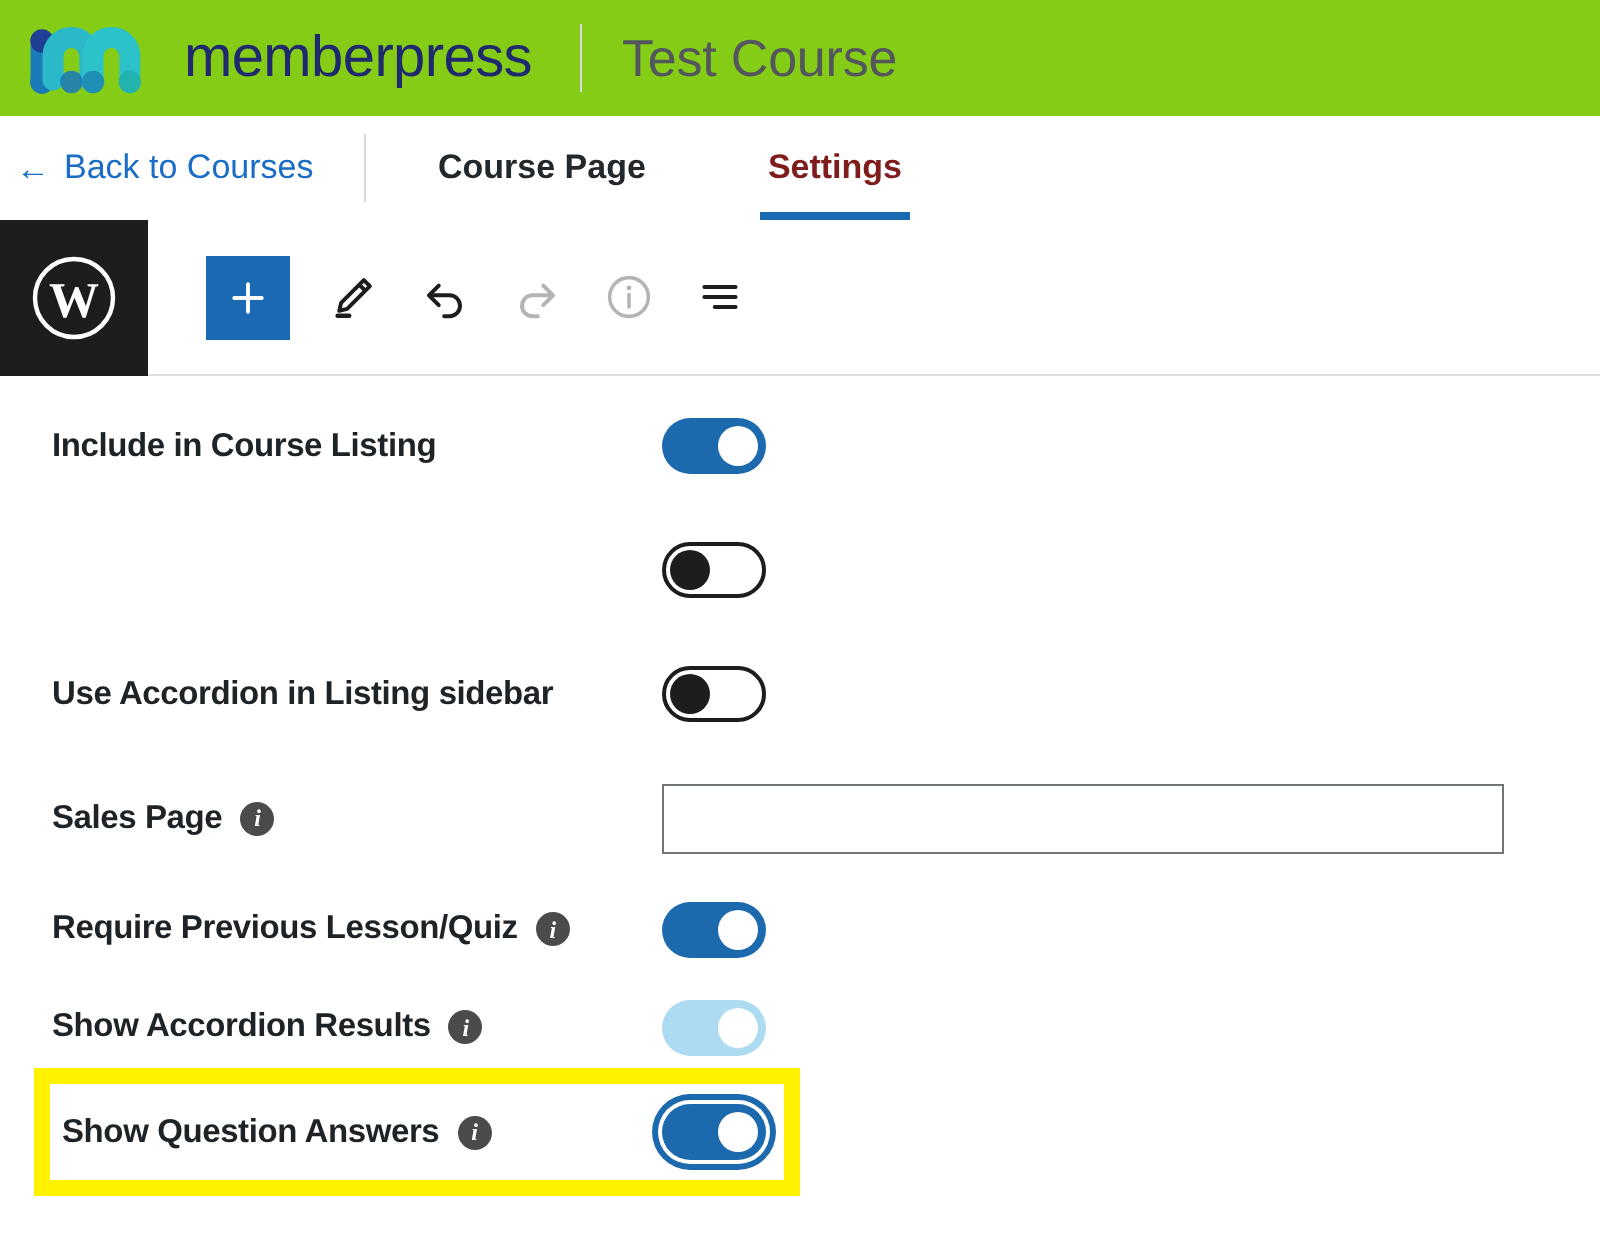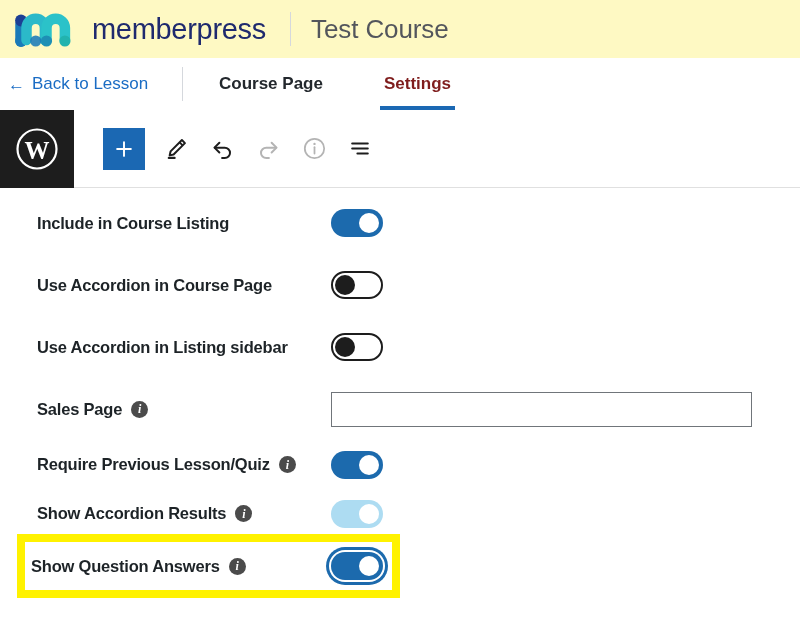--- a/index.html
+++ b/index.html
@@ -10,21 +10,21 @@
     overflow: hidden;
   }
 
   
   .header {
     position: relative;
     height: 58px;
     display: flex;
     align-items: center;
     padding-left: 10px;
-    background: #fef9c3;
+    background: #84cc16;
   }
   .logo-mark { width: 66px; height: 42px; flex: 0 0 auto; }
   .logo-word {
     margin-left: 16px;
     font-size: 29px;
     font-weight: 400;
     letter-spacing: -0.3px;
     color: #1f2a6e;
   }
   .header-divider {
@@ -129,21 +129,21 @@
   }
   .row {
     position: relative;
     display: flex;
     align-items: center;
     height: 49px;
   }
   .row-label {
     display: flex;
     align-items: center;
-    padding-left: 37px;
+    padding-left: 26px;
     font-size: 16.5px;
     font-weight: bold;
     color: #1d2327;
     letter-spacing: -0.2px;
     white-space: nowrap;
   }
   .control-col {
     position: absolute;
     left: 331px;
     display: flex;
@@ -236,21 +236,21 @@
     </svg>
   </span>
   <span class="logo-word">memberpress</span>
   <span class="header-divider"></span>
   <span class="course-title">Test Course</span>
 </div>
 
 <div class="navbar">
   <div class="back-link">
     <span class="back-arrow">←</span>
-    <span>Back to Lesson</span>
+    <span>Back to Courses</span>
   </div>
   <div class="nav-divider"></div>
   <div class="tabs">
     <div class="tab">Course Page</div>
     <div class="tab active">Settings</div>
   </div>
 </div>
 
 <div class="wp-toolbar">
   <div class="wp-logo-box">
@@ -312,23 +312,20 @@
       <span>Include in Course Listing</span>
     </div>
     <div class="control-col">
       <div class="toggle on">
         <span class="knob"></span>
       </div>
     </div>
   </div>
 
   <div class="row tall">
-    <div class="row-label">
-      <span>Use Accordion in Course Page</span>
-    </div>
     <div class="control-col">
       <div class="toggle off">
         <span class="knob"></span>
       </div>
     </div>
   </div>
 
   <div class="row tall">
     <div class="row-label">
       <span>Use Accordion in Listing sidebar</span>

